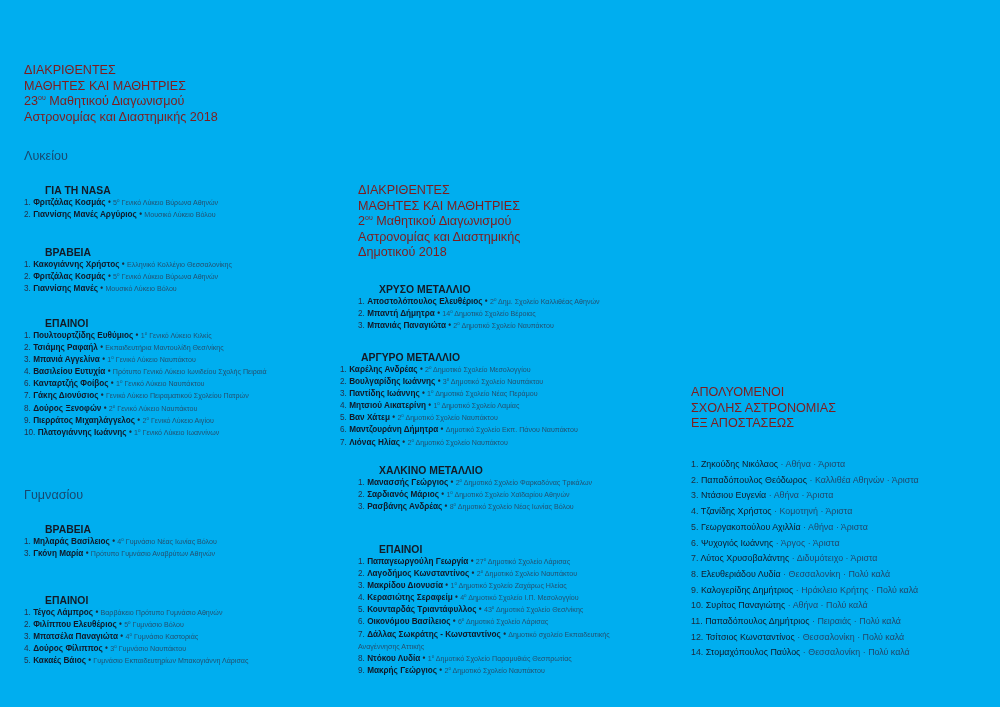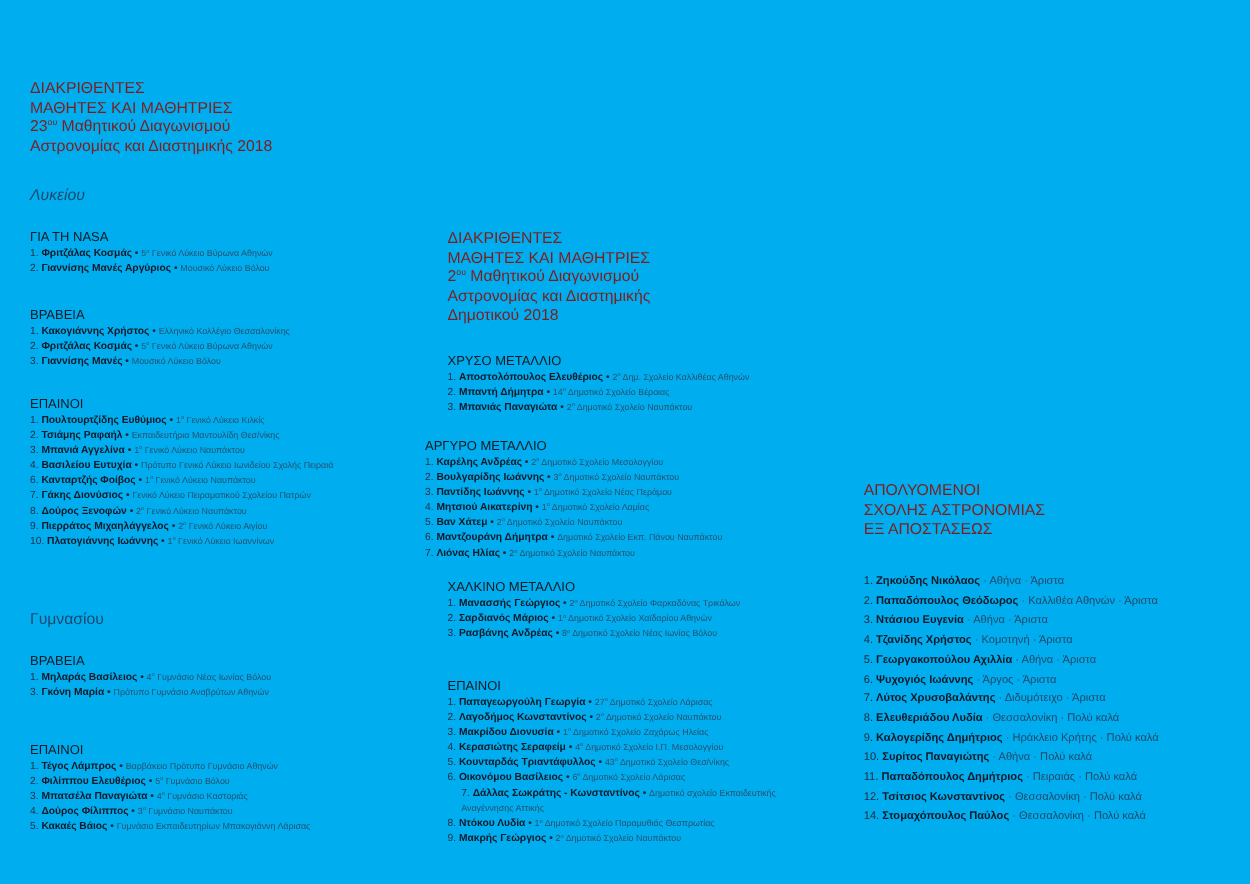--- a/index.html
+++ b/index.html
@@ -7,44 +7,44 @@
     width: 1000px; height: 707px; overflow: hidden;
     background: #00aeef;
     font-family: "Liberation Sans", "DejaVu Sans", sans-serif;
     color: #1a1f2b;
     position: relative;
   }
   .col { position: absolute; }
   .title { font-size: 12.6px; line-height: 15.6px; color: #7f1d1d; }
   .title sup { font-size: 7px; vertical-align: 5px; line-height: 0; }
   .level { font-size: 12.6px; color: #1d3557; opacity: 0.85; }
-  .sec-h { font-size: 10.4px; font-weight: normal; color: #131a26; line-height: 12px; }
+  .sec-h { font-size: 10.4px; font-weight: bold; color: #131a26; line-height: 12px; margin-left: 21px; }
   .entry { font-size: 8.2px; line-height: 11.1px; color: #1e2a3a; white-space: nowrap; }
   .entry .n { color: #22304a; }
   .entry .nm { font-weight: bold; color: #111827; }
   .entry .sep { color: #1e2a3a; font-weight: bold; }
   .entry .sc { font-size: 7.1px; color: #23506f; }
   .entry .sc sup { font-size: 4.5px; vertical-align: 3px; line-height: 0; }
-  .entry.wrap { white-space: normal; width: 290px; margin-left: 11px; }
+  .entry.wrap { white-space: normal; width: 290px; }
   .rentry { font-size: 8.9px; line-height: 15.7px; color: #1e2a3a; white-space: nowrap; }
-  .rentry .nm { font-weight: bold; color: #111827; }
+  .rentry .nm { font-weight: normal; color: #111827; }
   .rentry .meta { color: #21476a; }
 </style>
 </head>
 <body>
 
 <div class="col" style="left:24px; top:63px;">
   <div class="title">
     <div>ΔΙΑΚΡΙΘΕΝΤΕΣ</div>
     <div>ΜΑΘΗΤΕΣ ΚΑΙ ΜΑΘΗΤΡΙΕΣ</div>
     <div><span>23</span><sup>ου</sup><span> Μαθητικού Διαγωνισμού</span></div>
     <div>Αστρονομίας και Διαστημικής 2018</div>
   </div>
 </div>
-<div class="col level" style="left:24px; top:149px;font-style:italic;">Λυκείου</div>
+<div class="col level" style="left:24px; top:149px;">Λυκείου</div>
 <div class="col" id="lyk-s0" style="left:24px; top:185px;">
     <div class="sec-h">ΓΙΑ ΤΗ NASA</div>
     <div class="entry"><span class="n">1.</span> <span class="nm">Φριτζάλας Κοσμάς</span> <span class="sep">•</span> <span class="sc">5<sup>ο</sup> Γενικό Λύκειο Βύρωνα Αθηνών</span></div>
     <div class="entry"><span class="n">2.</span> <span class="nm">Γιαννίσης Μανές Αργύριος</span> <span class="sep">•</span> <span class="sc">Μουσικό Λύκειο Βόλου</span></div>
   </div>
 <div class="col" id="lyk-s1" style="left:24px; top:247px;">
     <div class="sec-h">ΒΡΑΒΕΙΑ</div>
     <div class="entry"><span class="n">1.</span> <span class="nm">Κακογιάννης Χρήστος</span> <span class="sep">•</span> <span class="sc">Ελληνικό Κολλέγιο Θεσσαλονίκης</span></div>
     <div class="entry"><span class="n">2.</span> <span class="nm">Φριτζάλας Κοσμάς</span> <span class="sep">•</span> <span class="sc">5<sup>ο</sup> Γενικό Λύκειο Βύρωνα Αθηνών</span></div>
     <div class="entry"><span class="n">3.</span> <span class="nm">Γιαννίσης Μανές</span> <span class="sep">•</span> <span class="sc">Μουσικό Λύκειο Βόλου</span></div>

